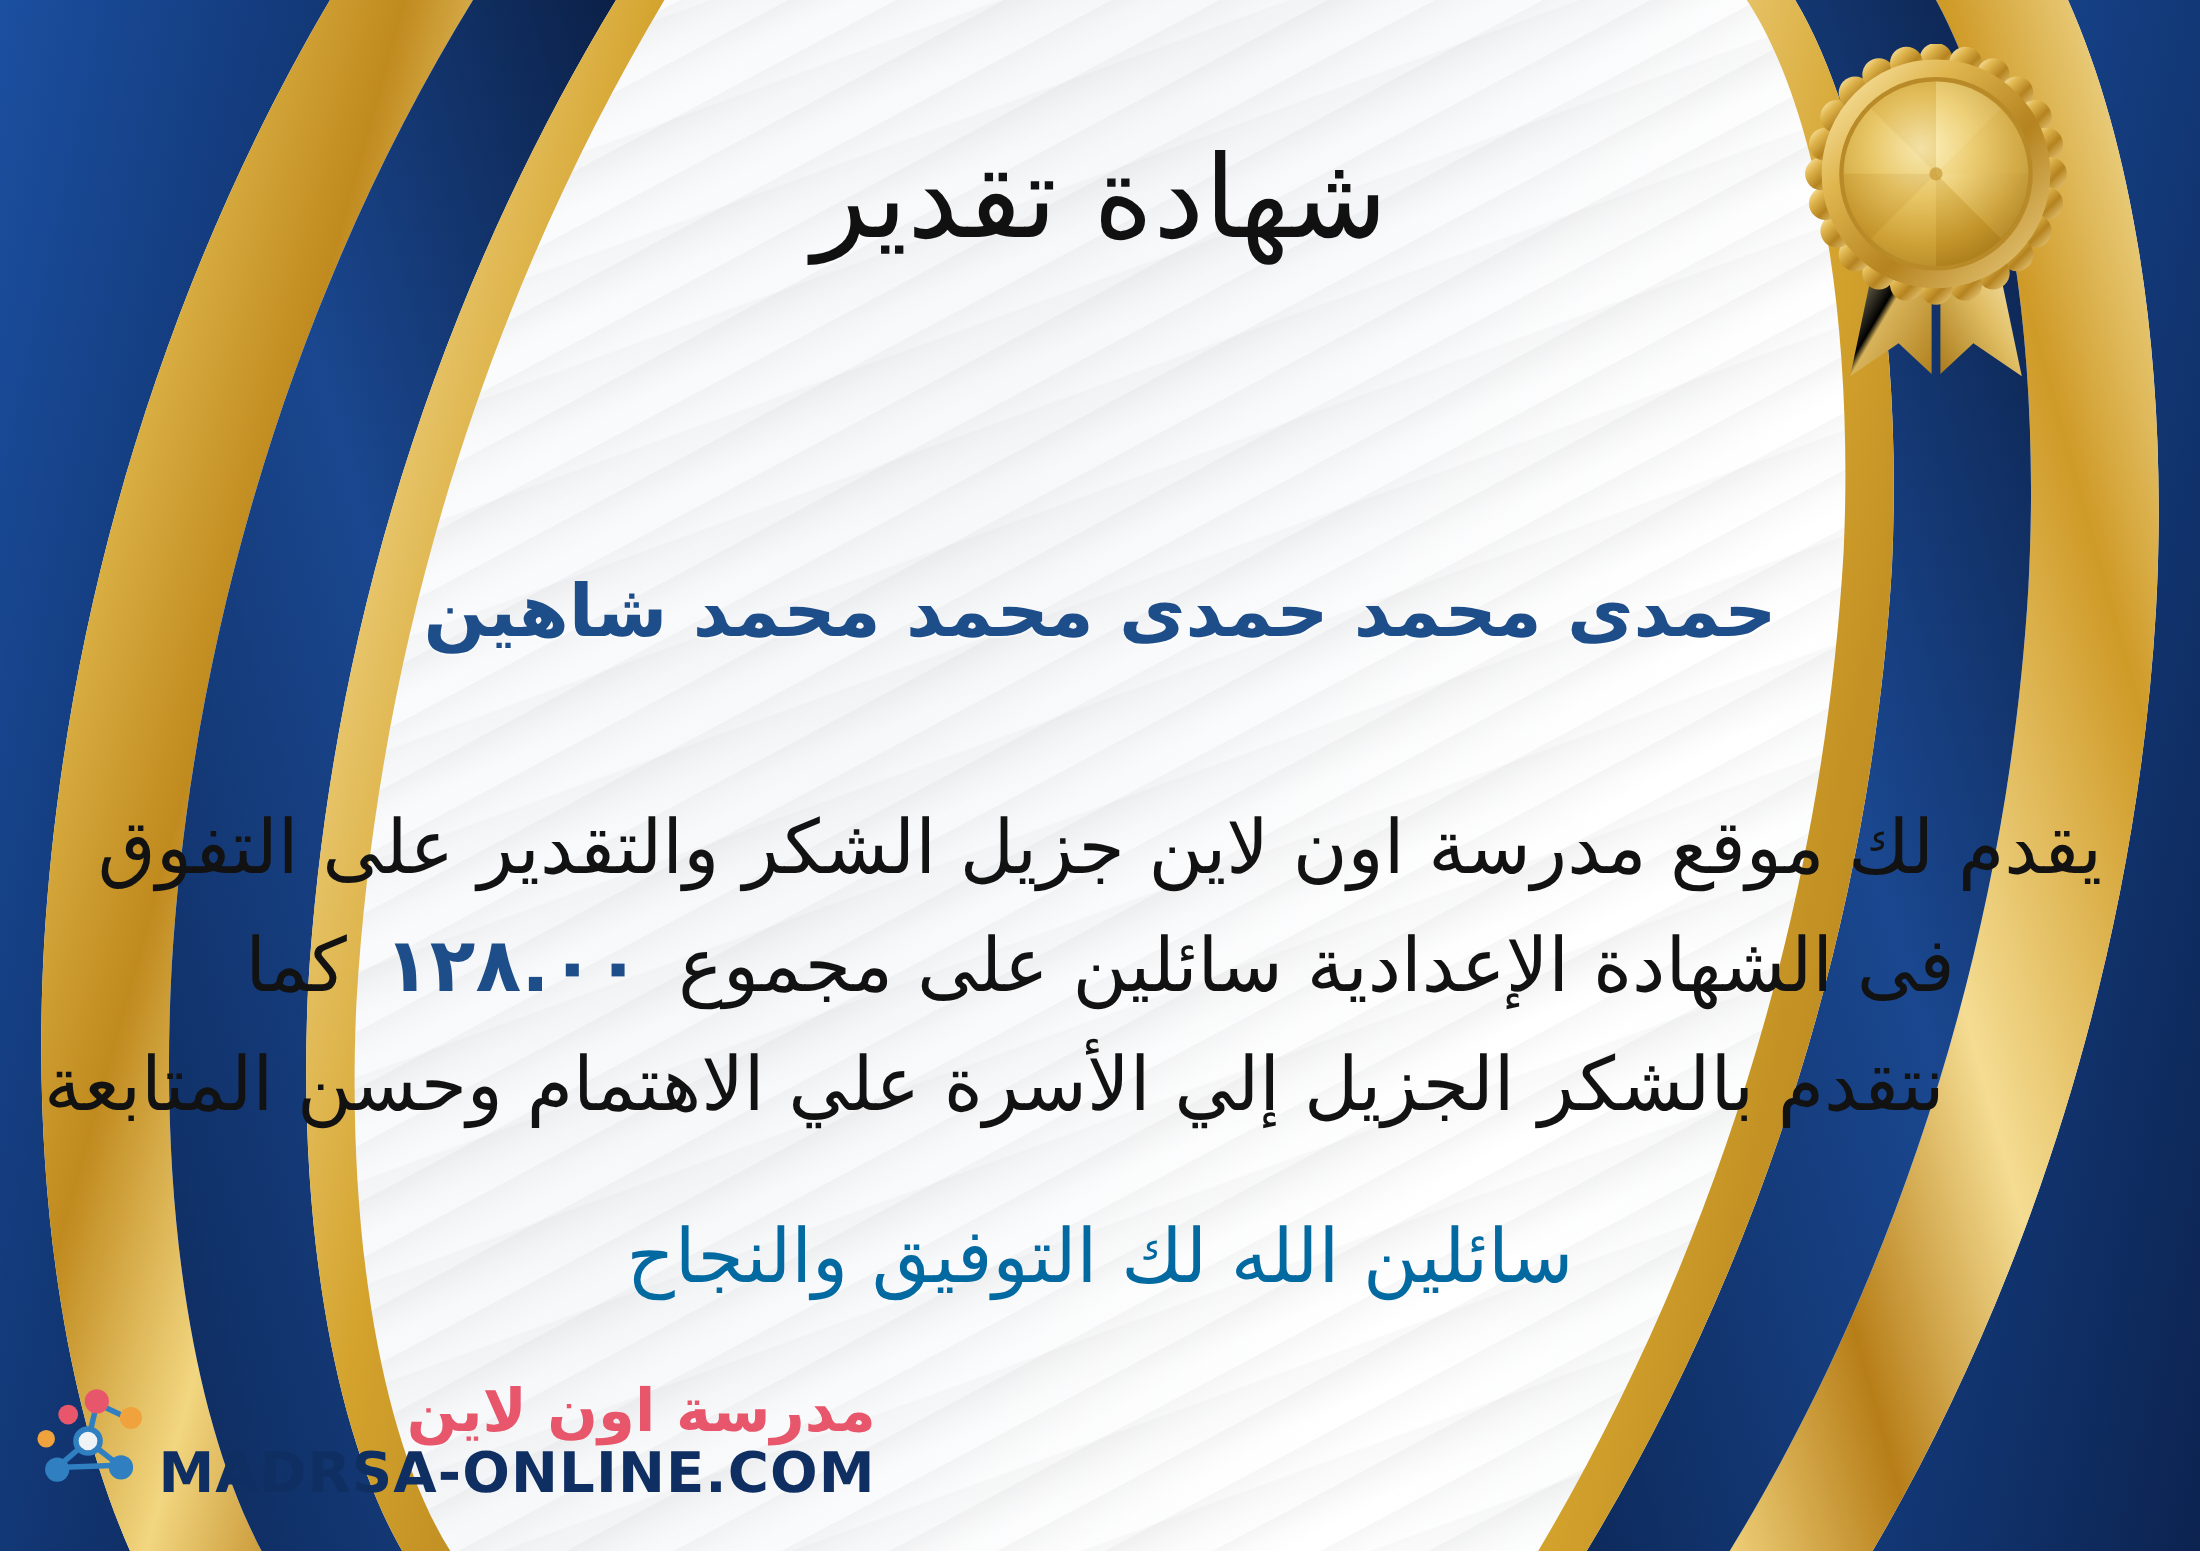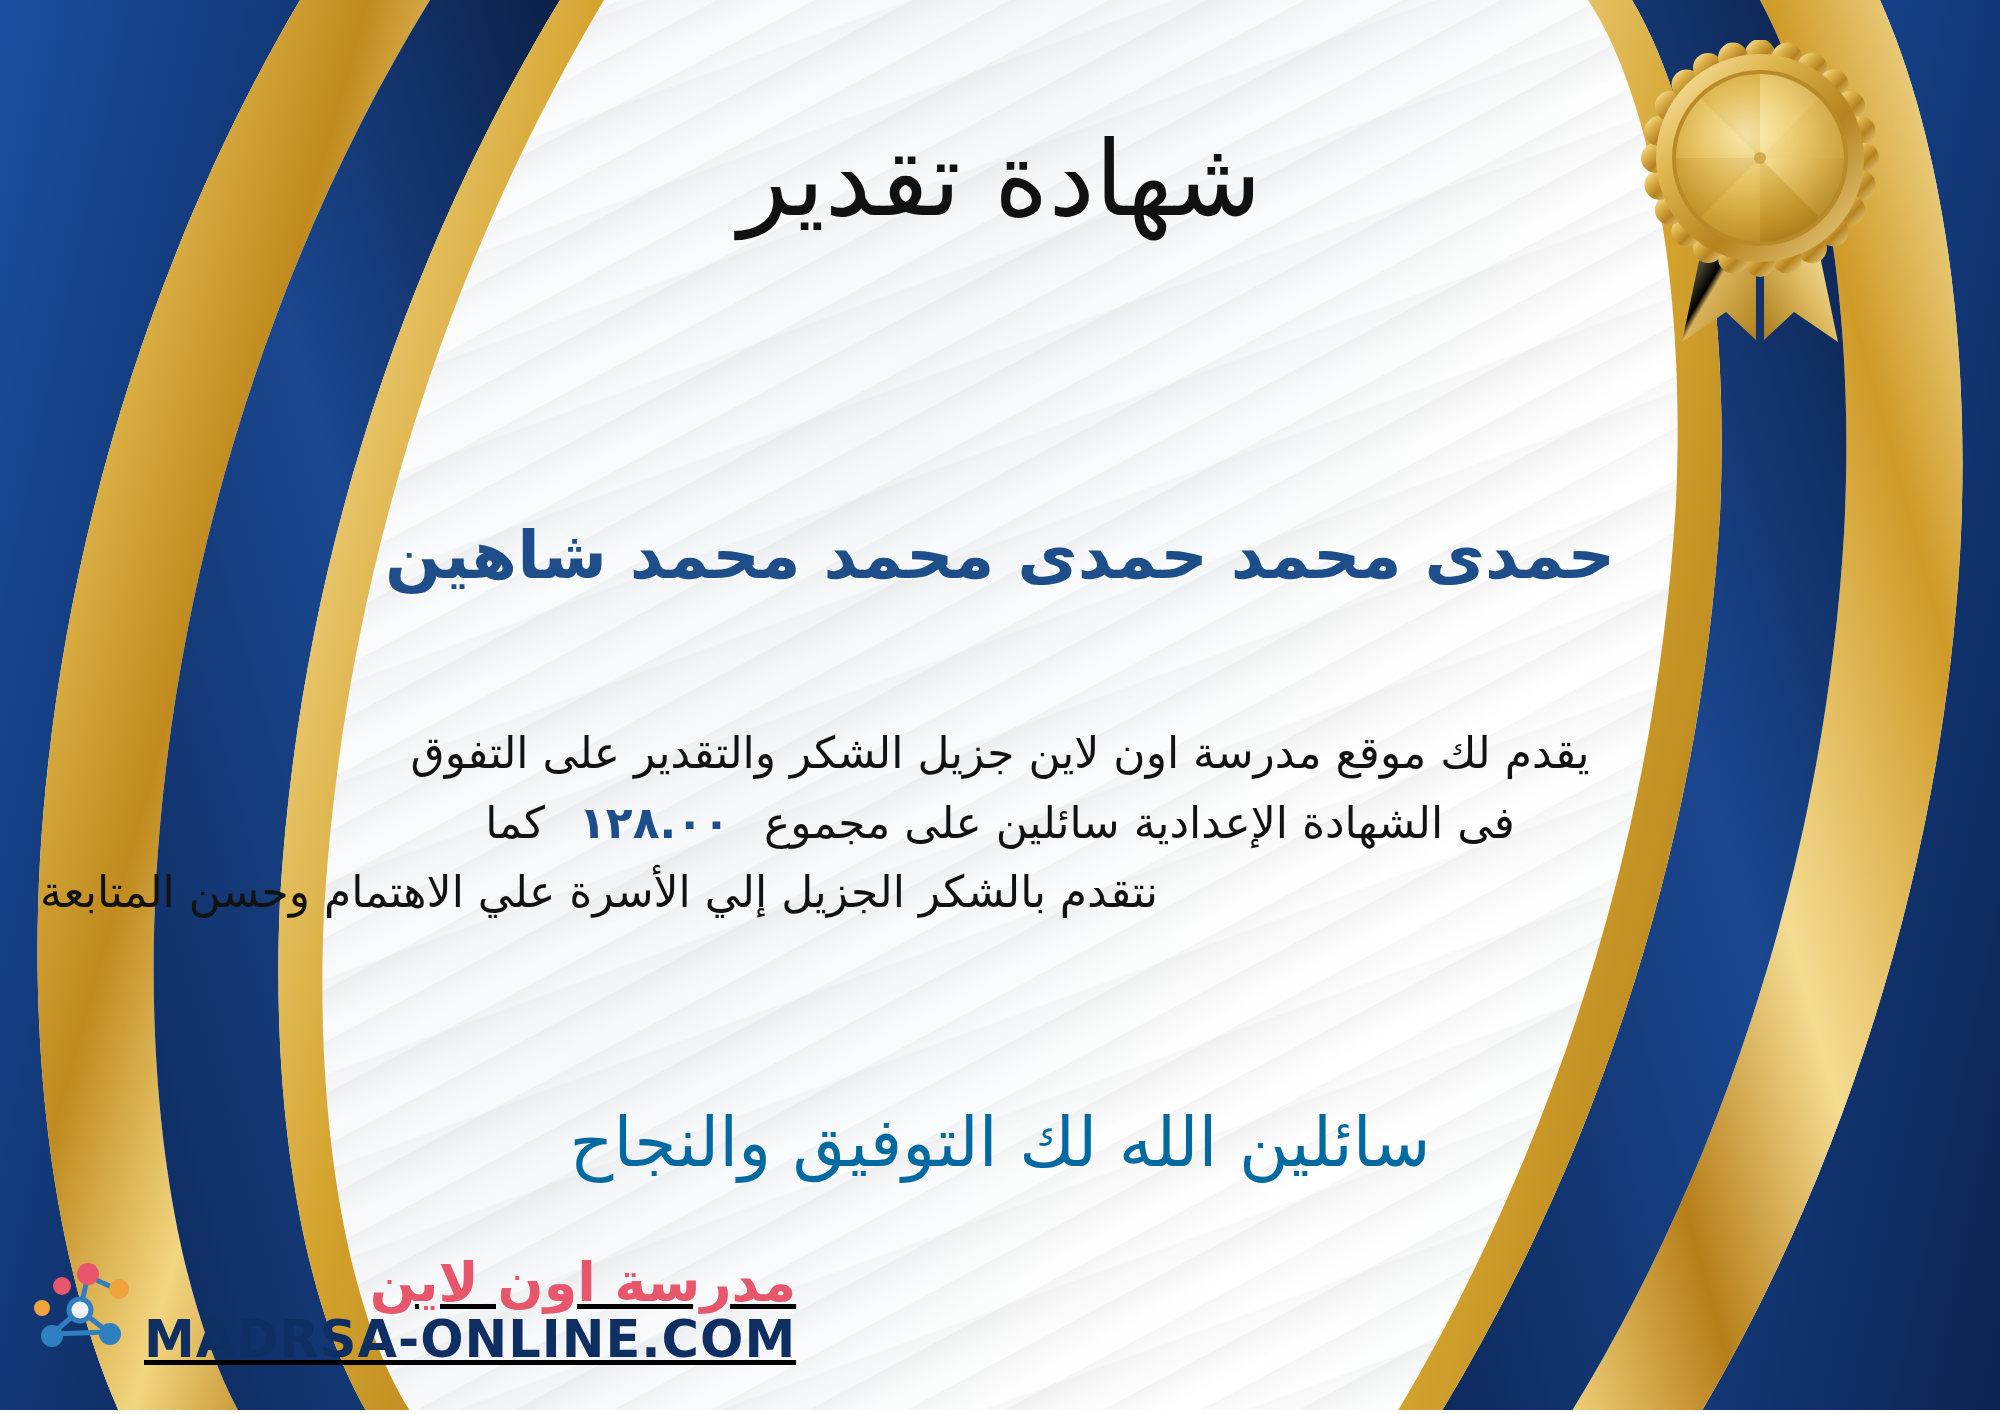--- a/index.html
+++ b/index.html
@@ -56,21 +56,21 @@
     font-size:66px;
     font-weight:bold;
     color:#1d4e89;
     line-height:1.25;
     text-shadow:0 2px 0 rgba(255,255,255,.5);
   }
 
   .body-block{
     position:absolute;
     top:718px;left:40px;right:40px;
-    font-size:44px;
+    font-size:68px;
     color:#121212;
     line-height:1.58;
     font-weight:400;
   }
   .body-line{display:block;white-space:nowrap;}
   .body-line.l1{text-align:center;}
   .body-line.l2{text-align:center;}
   .body-line.l3{text-align:left;}
   .score{
     color:#1d4e89;
@@ -89,21 +89,21 @@
 
   
   .brand{
     position:absolute;
     left:26px;bottom:42px;
     display:flex;
     align-items:center;
     gap:10px;
     direction:rtl;
   }
-  .brand-text{display:flex;flex-direction:column;align-items:flex-start;text-decoration:underline;}
+  .brand-text{display:flex;flex-direction:column;align-items:flex-start;}
   .brand-ar{
     font-size:54px;
     font-weight:bold;
     color:#e8566b;
     line-height:1.05;
     letter-spacing:0px;
     white-space:nowrap;
   }
   .brand-url{
     font-size:51px;

